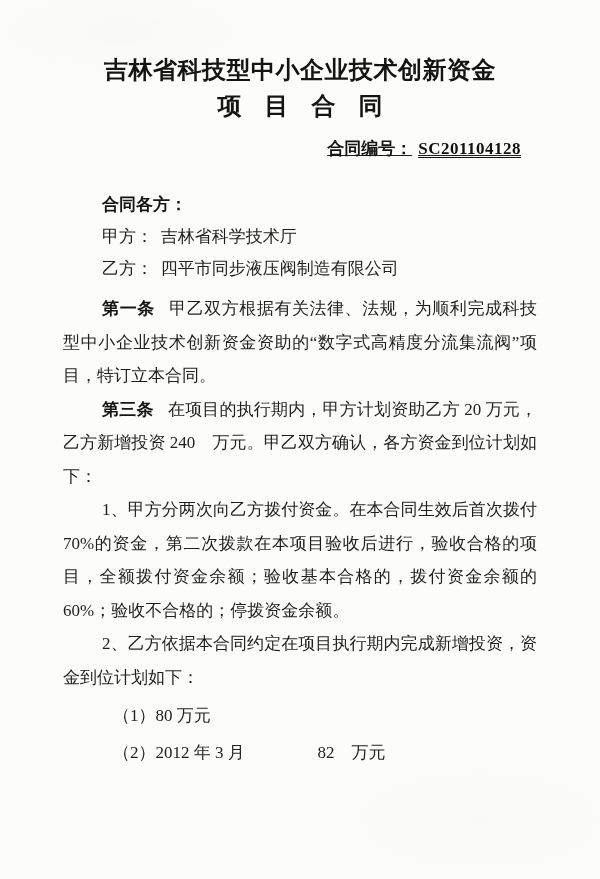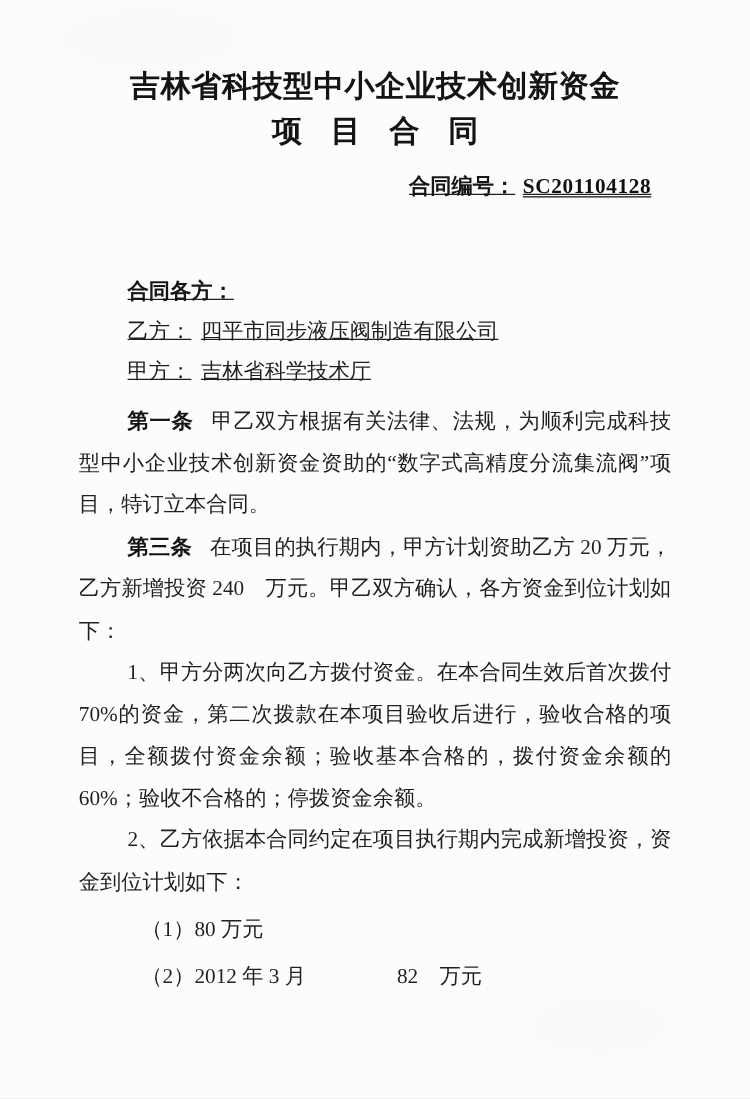--- a/index.html
+++ b/index.html
@@ -58,21 +58,21 @@
     color: #161616;
   }
   .cn-value {
     font-weight: bold;
     text-decoration: underline;
     text-underline-offset: 3px;
     letter-spacing: 0.5px;
     color: #111;
     margin-left: 6px;
   }
-  .parties { margin-top: 56px; text-decoration: underline; }
+  .parties { margin-top: 28px; }
   .party-heading {
     margin: 0;
     font-size: 17px;
     font-weight: bold;
     line-height: 32px;
     text-indent: 2.3em;
     color: #161616;
   }
   .party-line {
     margin: 0;
@@ -124,22 +124,22 @@
 
   <h1 class="title1">吉林省科技型中小企业技术创新资金</h1>
   <h2 class="title2">项目合同</h2>
 
   <div class="contract-no-row">
     <span class="cn-label">合同编号：</span><span class="cn-value">SC201104128</span>
   </div>
 
   <div class="parties">
     <p class="party-heading">合同各方：</p>
+    <p class="party-line"><span class="party-label">甲方：</span><span>吉林省科学技术厅</span></p>
     <p class="party-line"><span class="party-label">乙方：</span><span>四平市同步液压阀制造有限公司</span></p>
-    <p class="party-line"><span class="party-label">甲方：</span><span>吉林省科学技术厅</span></p>
   </div>
 
   <div class="clauses">
     <p class="clause"><b class="clause-label">第一条</b><span>甲乙双方根据有关法律、法规，为顺利完成科技型中小企业技术创新资金资助的“数字式高精度分流集流阀”项目，特订立本合同。</span></p>
     <p class="clause"><b class="clause-label">第三条</b><span>在项目的执行期内，甲方计划资助乙方 20 万元，乙方新增投资 240　万元。甲乙双方确认，各方资金到位计划如下：</span></p>
     <p class="clause">1、甲方分两次向乙方拨付资金。在本合同生效后首次拨付 70%的资金，第二次拨款在本项目验收后进行，验收合格的项目，全额拨付资金余额；验收基本合格的，拨付资金余额的 60%；验收不合格的；停拨资金余额。</p>
     <p class="clause">2、乙方依据本合同约定在项目执行期内完成新增投资，资金到位计划如下：</p>
   </div>
 
   <div class="installments">

